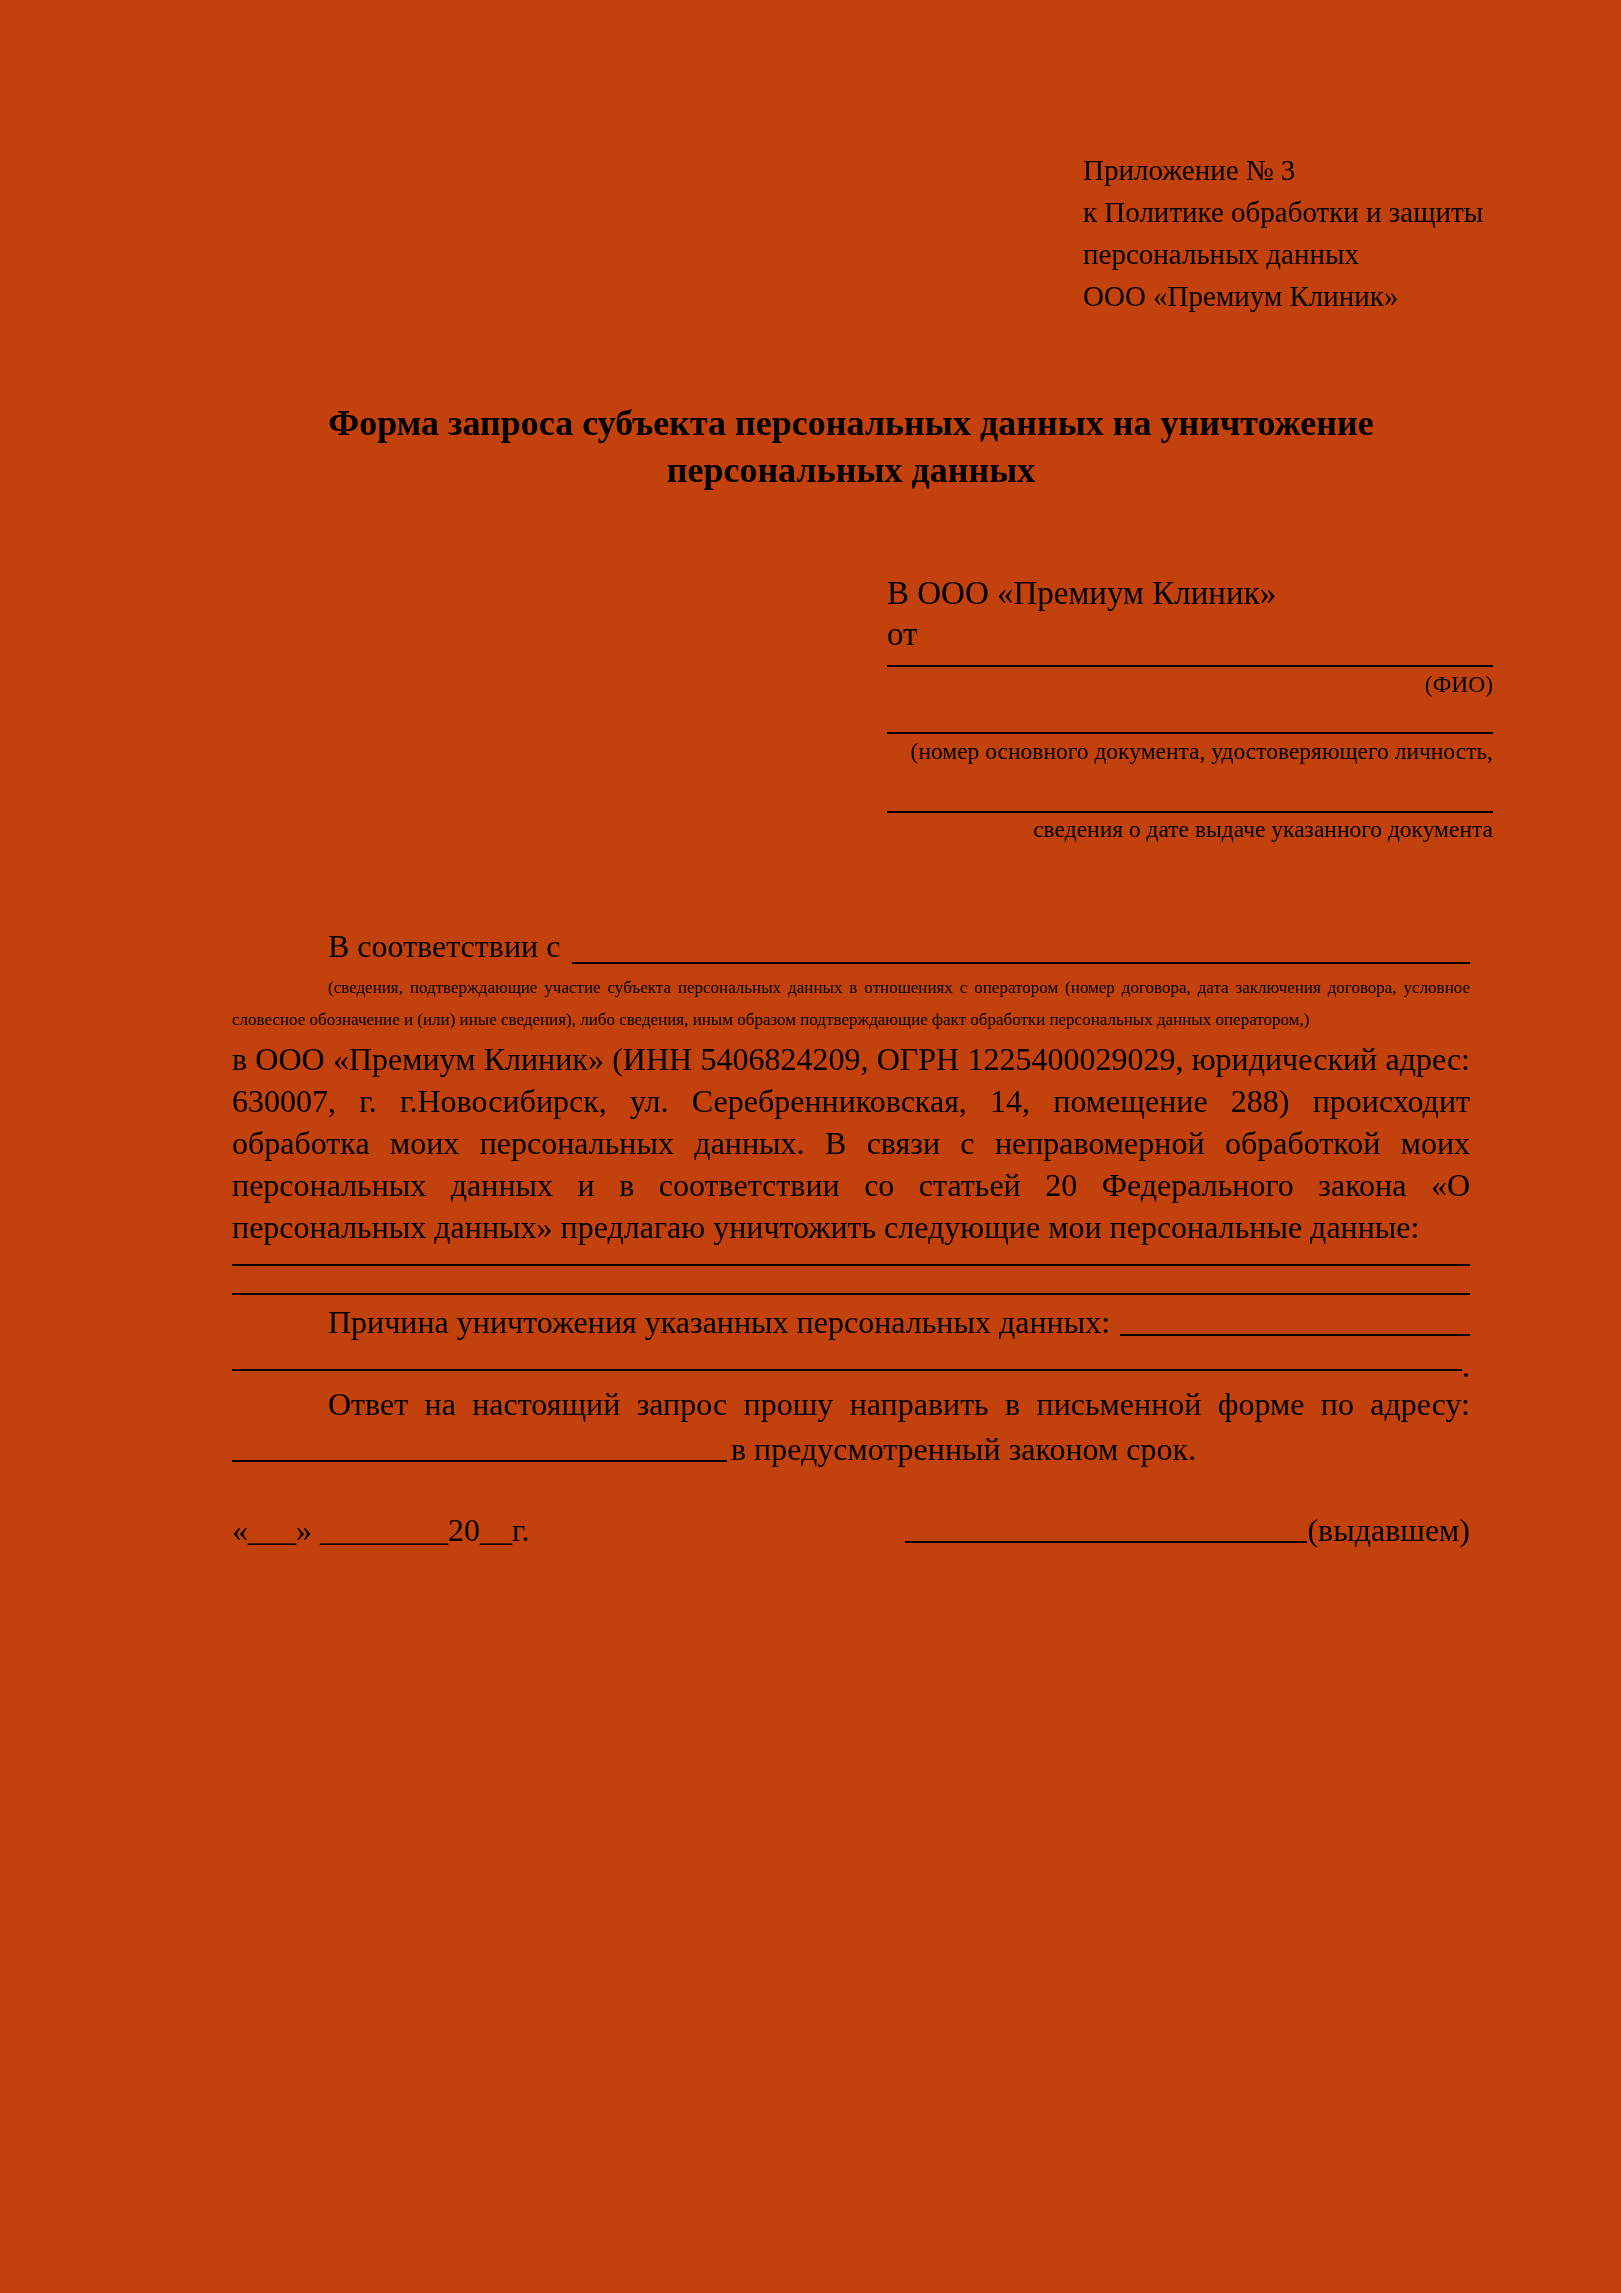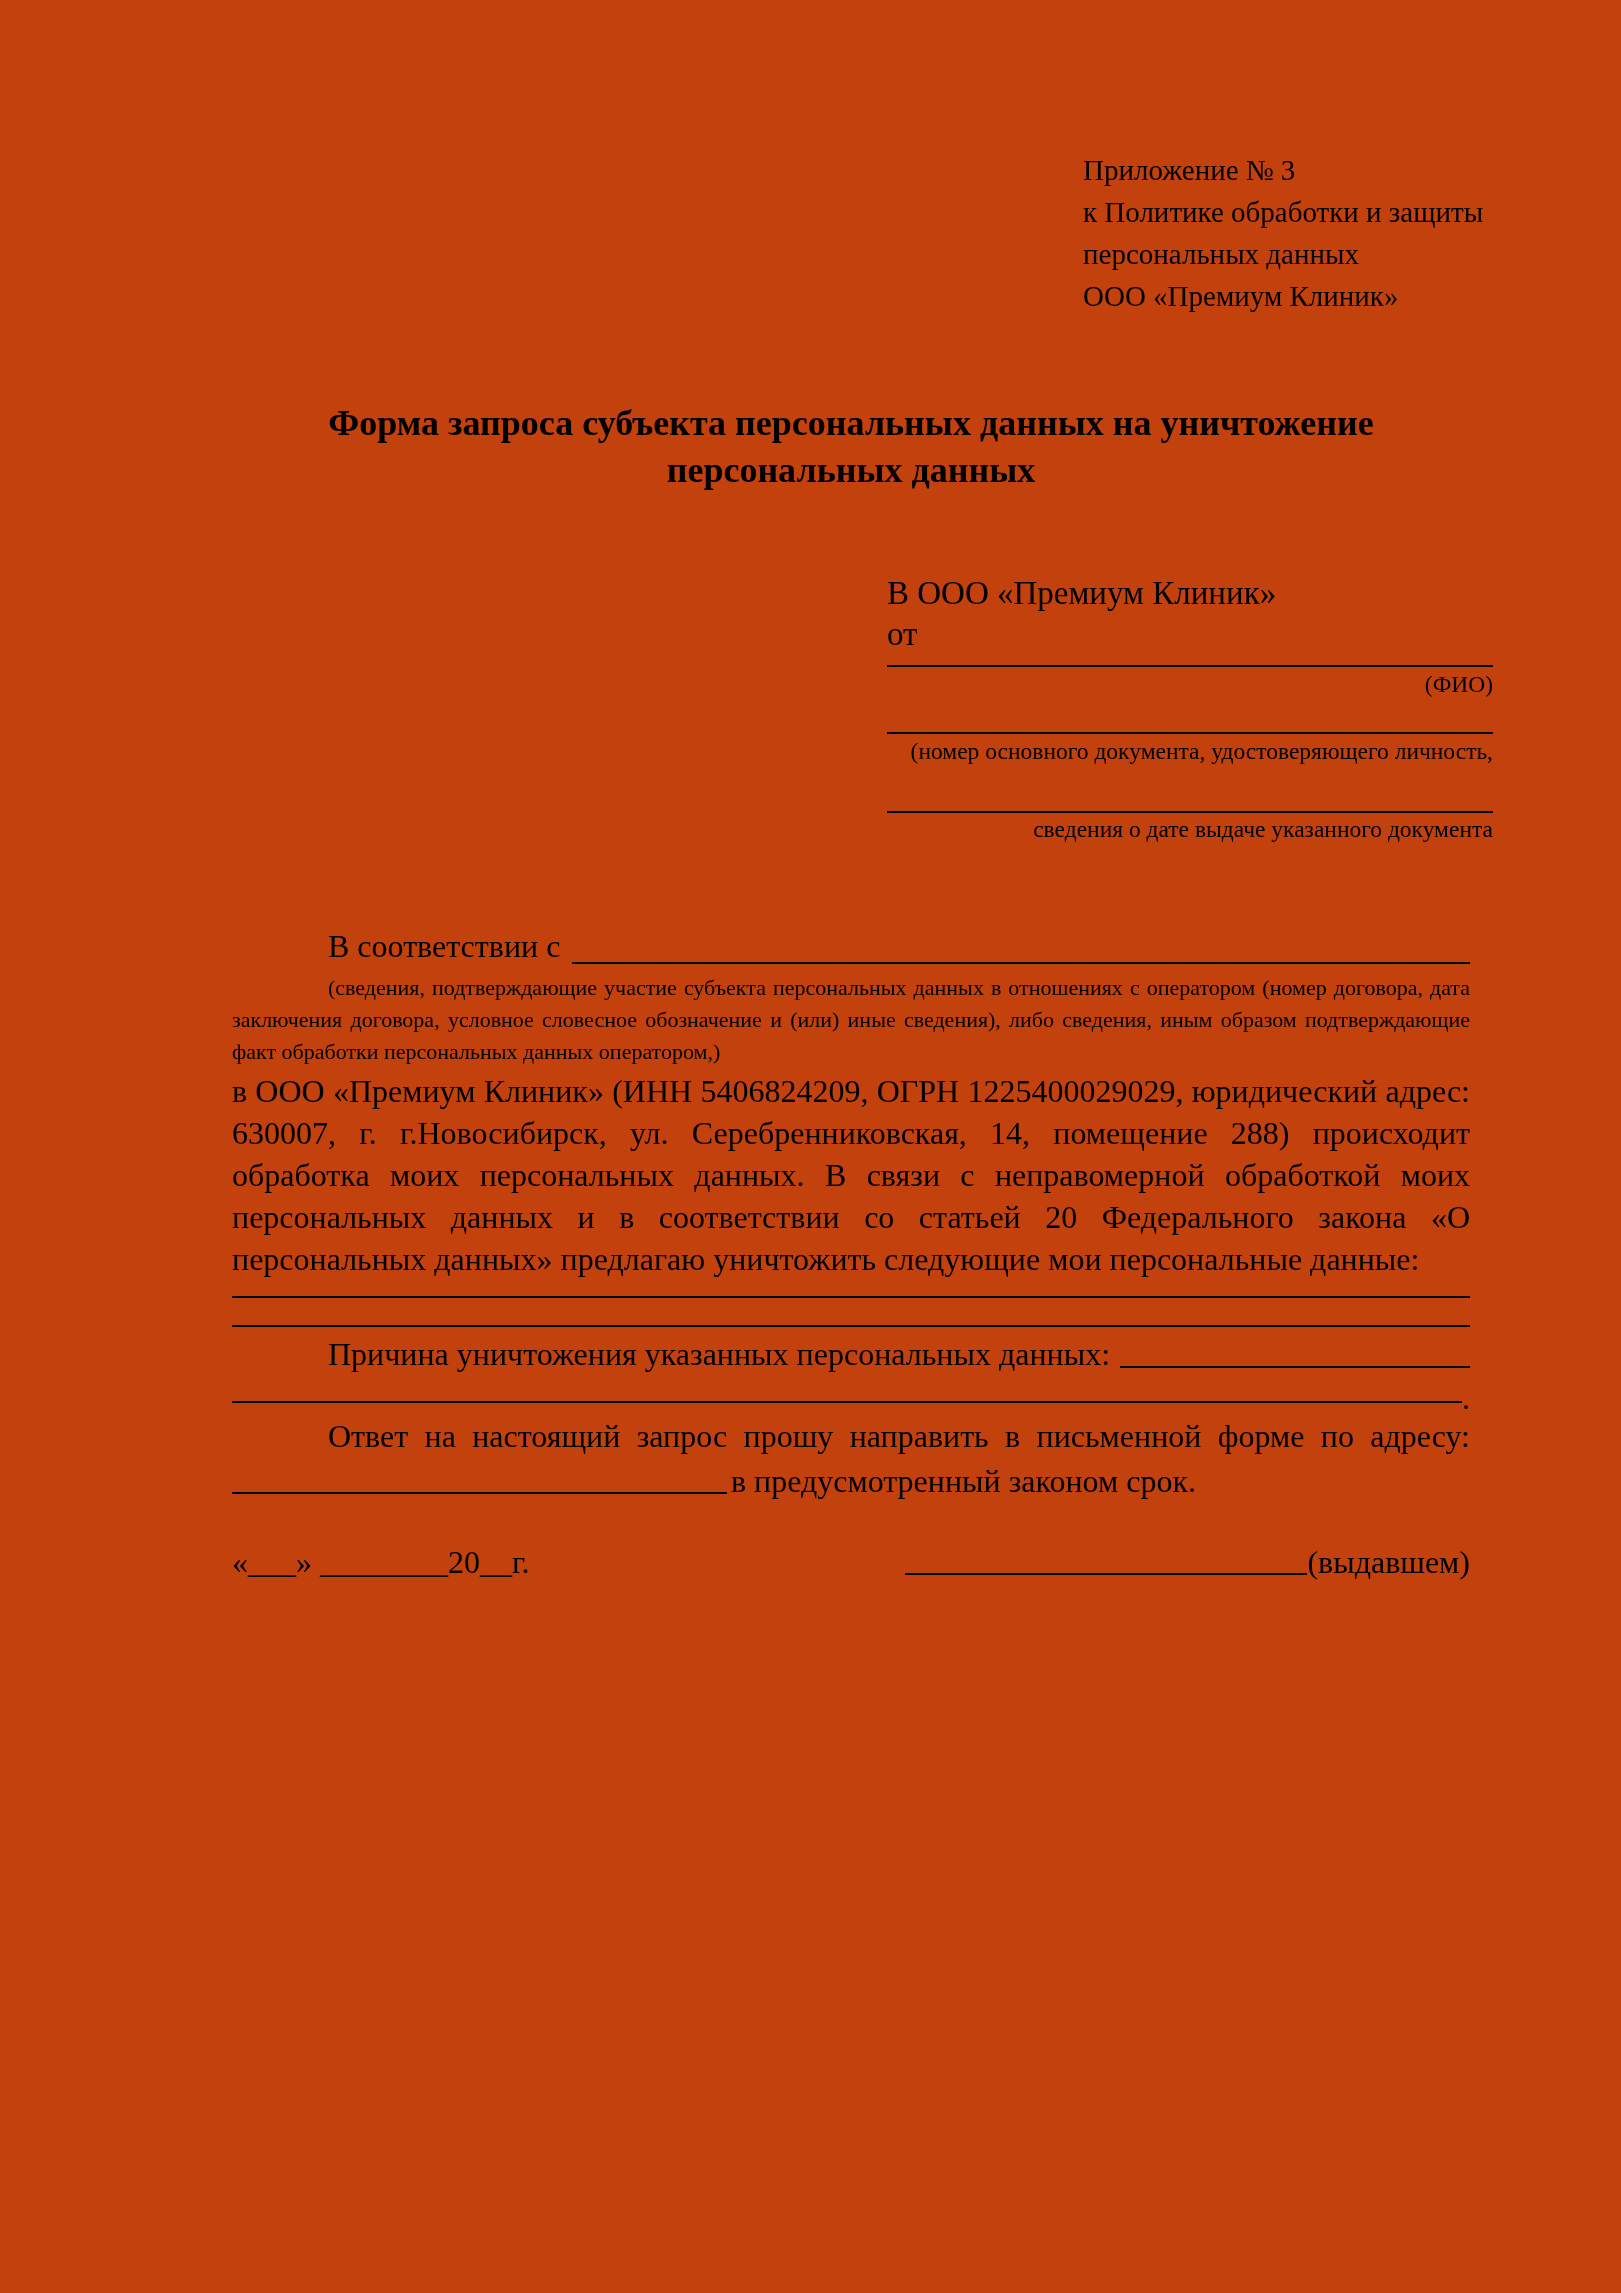--- a/index.html
+++ b/index.html
@@ -82,21 +82,21 @@
     white-space: nowrap;
     padding-right: 11.8px;
   }
   .grow-line {
     flex: 1 1 auto;
     border-bottom: 2.9px solid #000;
     align-self: flex-end;
     margin-bottom: 7.8px;
   }
   .note {
-    font-size: 22px;
+    font-size: 17px;
     line-height: 32px;
     text-align: justify;
     text-indent: 96px;
   }
   .main-para {
     text-align: justify;
     margin-top: 2px;
   }
   .blank-1 { margin-top: 15.7px; }
   .blank-2 { margin-top: 27.4px; }

